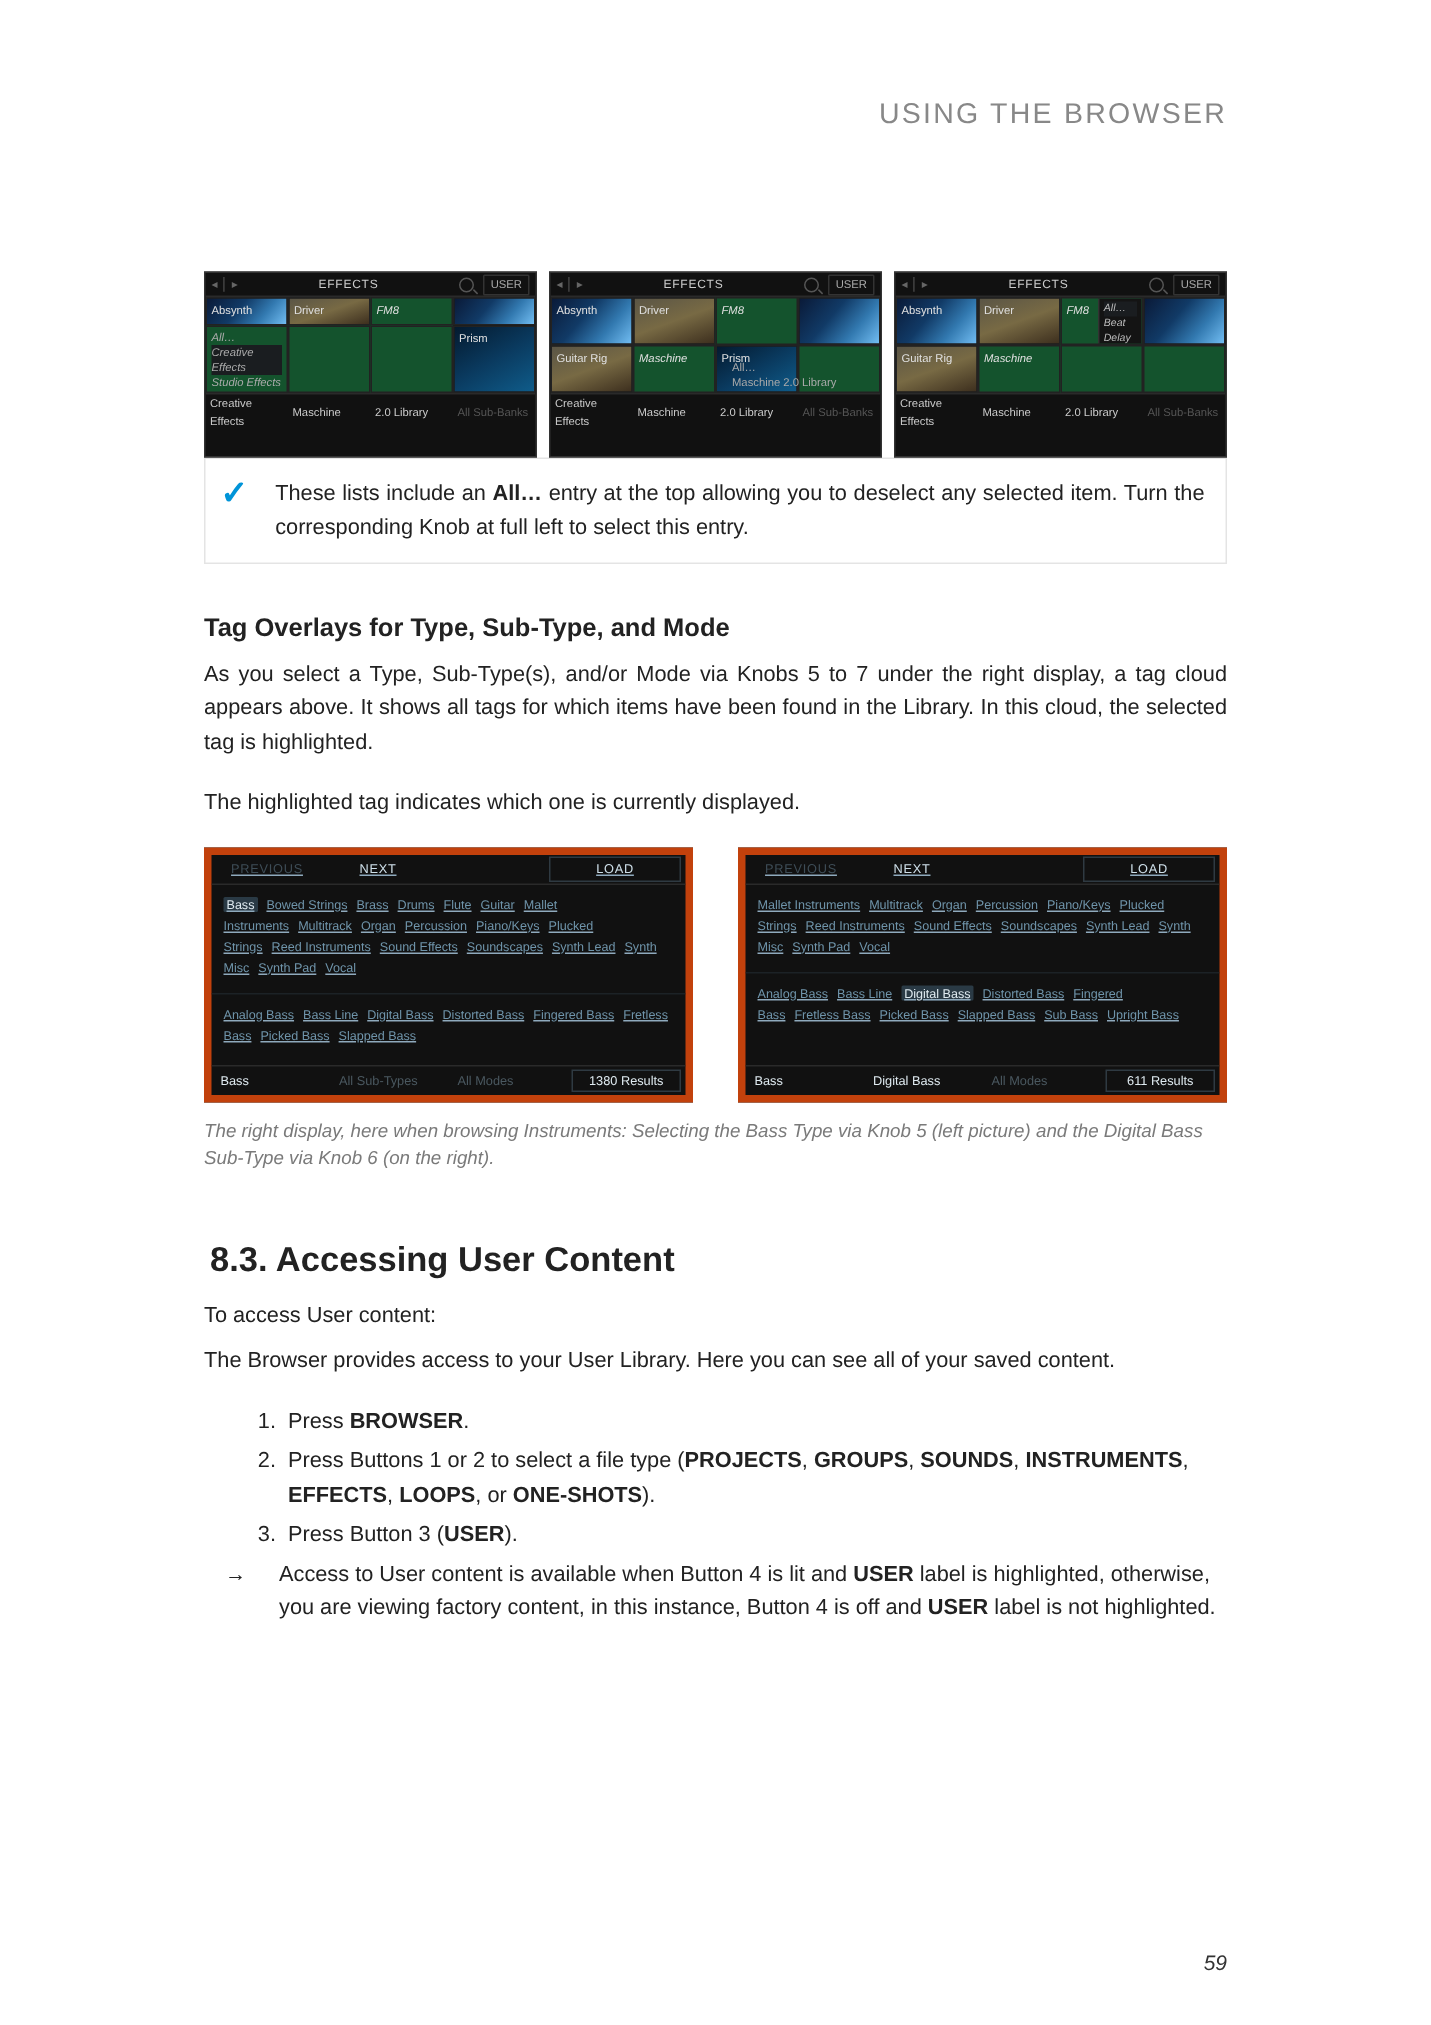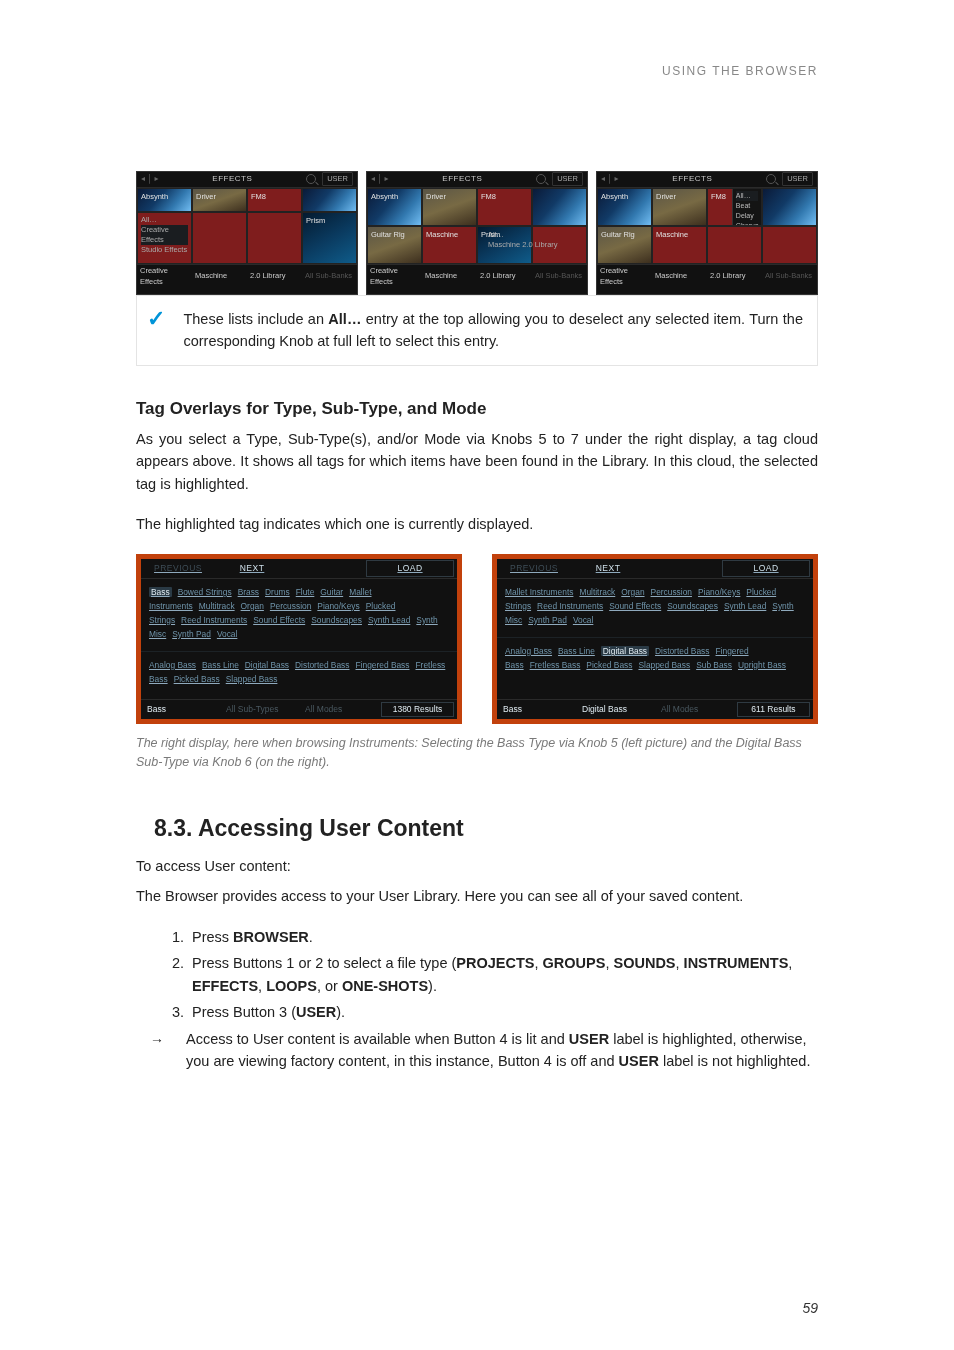--- a/index.html
+++ b/index.html
@@ -13,21 +13,21 @@
   }
   .page {
     width: 954px;
     min-height: 1350px;
     padding: 62px 136px 30px 136px;
     position: relative;
   }
   .header-right {
     text-align: right;
     letter-spacing: 1.5px;
-    font-size: 12px;
+    font-size: 19px;
     color: #888;
     margin-bottom: 90px;
   }
   
   .triple-row {
     display: flex;
     gap: 8px;
   }
   .display {
     flex: 1;
@@ -49,40 +49,40 @@
     gap: 6px;
   }
   .d-top .nav { color:#666; font-size:8px; display:flex; gap:6px; }
   .d-top .title { flex:1; text-align:center; color:#ccc; letter-spacing:0.5px;}
   .d-top .search { width:10px; height:10px; border:1px solid #555; border-radius:50%; position:relative;}
   .d-top .search::after{content:"";position:absolute;width:4px;height:1px;background:#555;left:8px;top:8px;transform:rotate(45deg);}
   .d-top .user { font-size:7.5px; color:#aaa; border:1px solid #333; padding:0 4px; border-radius:1px;}
   .d-grid {
     display: grid;
     grid-template-columns: 1fr 1fr 1fr 1fr;
-    height: 76px;
+    height: 64px;
   }
   .d-grid .cell {
     border: 1px solid #222;
     padding: 2px 3px;
     color:#bbb;
     font-size:8px;
     position:relative;
     overflow:hidden;
   }
   .d-grid .cell.img {
     background: linear-gradient(130deg,#0a1a38 0%,#113a66 40%,#3279b0 70%,#72bdf2 100%);
   }
   .d-grid .cell.img2 {
     background: linear-gradient(160deg,#5a5546 0%,#786a44 50%,#3d2f1e 100%);
   }
   .d-grid .cell.img3 {
     background: linear-gradient(150deg,#041a2f 0%,#0a3a5f 50%,#0f5c8a 100%);
   }
-  .d-grid .cell.dark{background:#7f1d1d;}
+  .d-grid .cell.dark{background:#14532d;font-style:italic;}
   .d-grid .cell .cap{position:relative;z-index:2;color:#e0e0e0;font-size:7.5px;}
   .d-grid .dropdown{
     position:absolute;top:0;right:0;width:55%;background:#141414;border-left:1px solid #333;font-size:7px;line-height:10px;padding:2px 3px;
   }
   .d-grid .dropdown .sel{background:#1a1d20;}
   .d-bottom {
     display:grid; grid-template-columns:1fr 1fr 1fr 1fr;
     border-top:1px solid #2a2a2a; height:16px; align-items:center;
   }
   .d-bottom div{padding:0 3px;font-size:7.5px;color:#ccc;}
@@ -130,21 +130,21 @@
   .ov-cloud span.hl{background:#2a3a45;color:#dfeaf0;padding:0 2px;border-radius:1px;}
   .ov-cloud.sub{border-top:1px solid #1c2226;margin-top:4px;padding-top:6px;}
   .ov-bottom{
     position:absolute;bottom:0;left:0;right:0;height:20px;display:grid;
     grid-template-columns:1fr 1fr 1fr 1fr;align-items:center;border-top:1px solid #2a2a2a;
   }
   .ov-bottom div{padding:0 6px;font-size:8.5px;color:#dfeaf0;}
   .ov-bottom div.dim{color:#4a5860;}
   .ov-bottom .box{border:1px solid #2f3a42;margin:2px 3px;text-align:center;}
   
-  h2.section { font-size:23px; font-weight:bold; margin:40px 0 8px 18px; }
+  h2.section { font-size:23px; font-weight:bold; margin:40px 0 8px 4px; }
   ol.steps { margin:6px 0 0 0; padding-left:52px; }
   ol.steps li { margin:4px 0; padding-left:4px;}
   .arrow-item { display:flex; gap:22px; margin-top:4px; padding-left:14px;}
   .arrow-item .arr{font-size:14px;}
   .page-num { position:absolute; bottom:30px; right:136px; font-size:14px; color:#333;font-style:italic;}
 </style>
 </head>
 <body>
 
 <div class="page">

